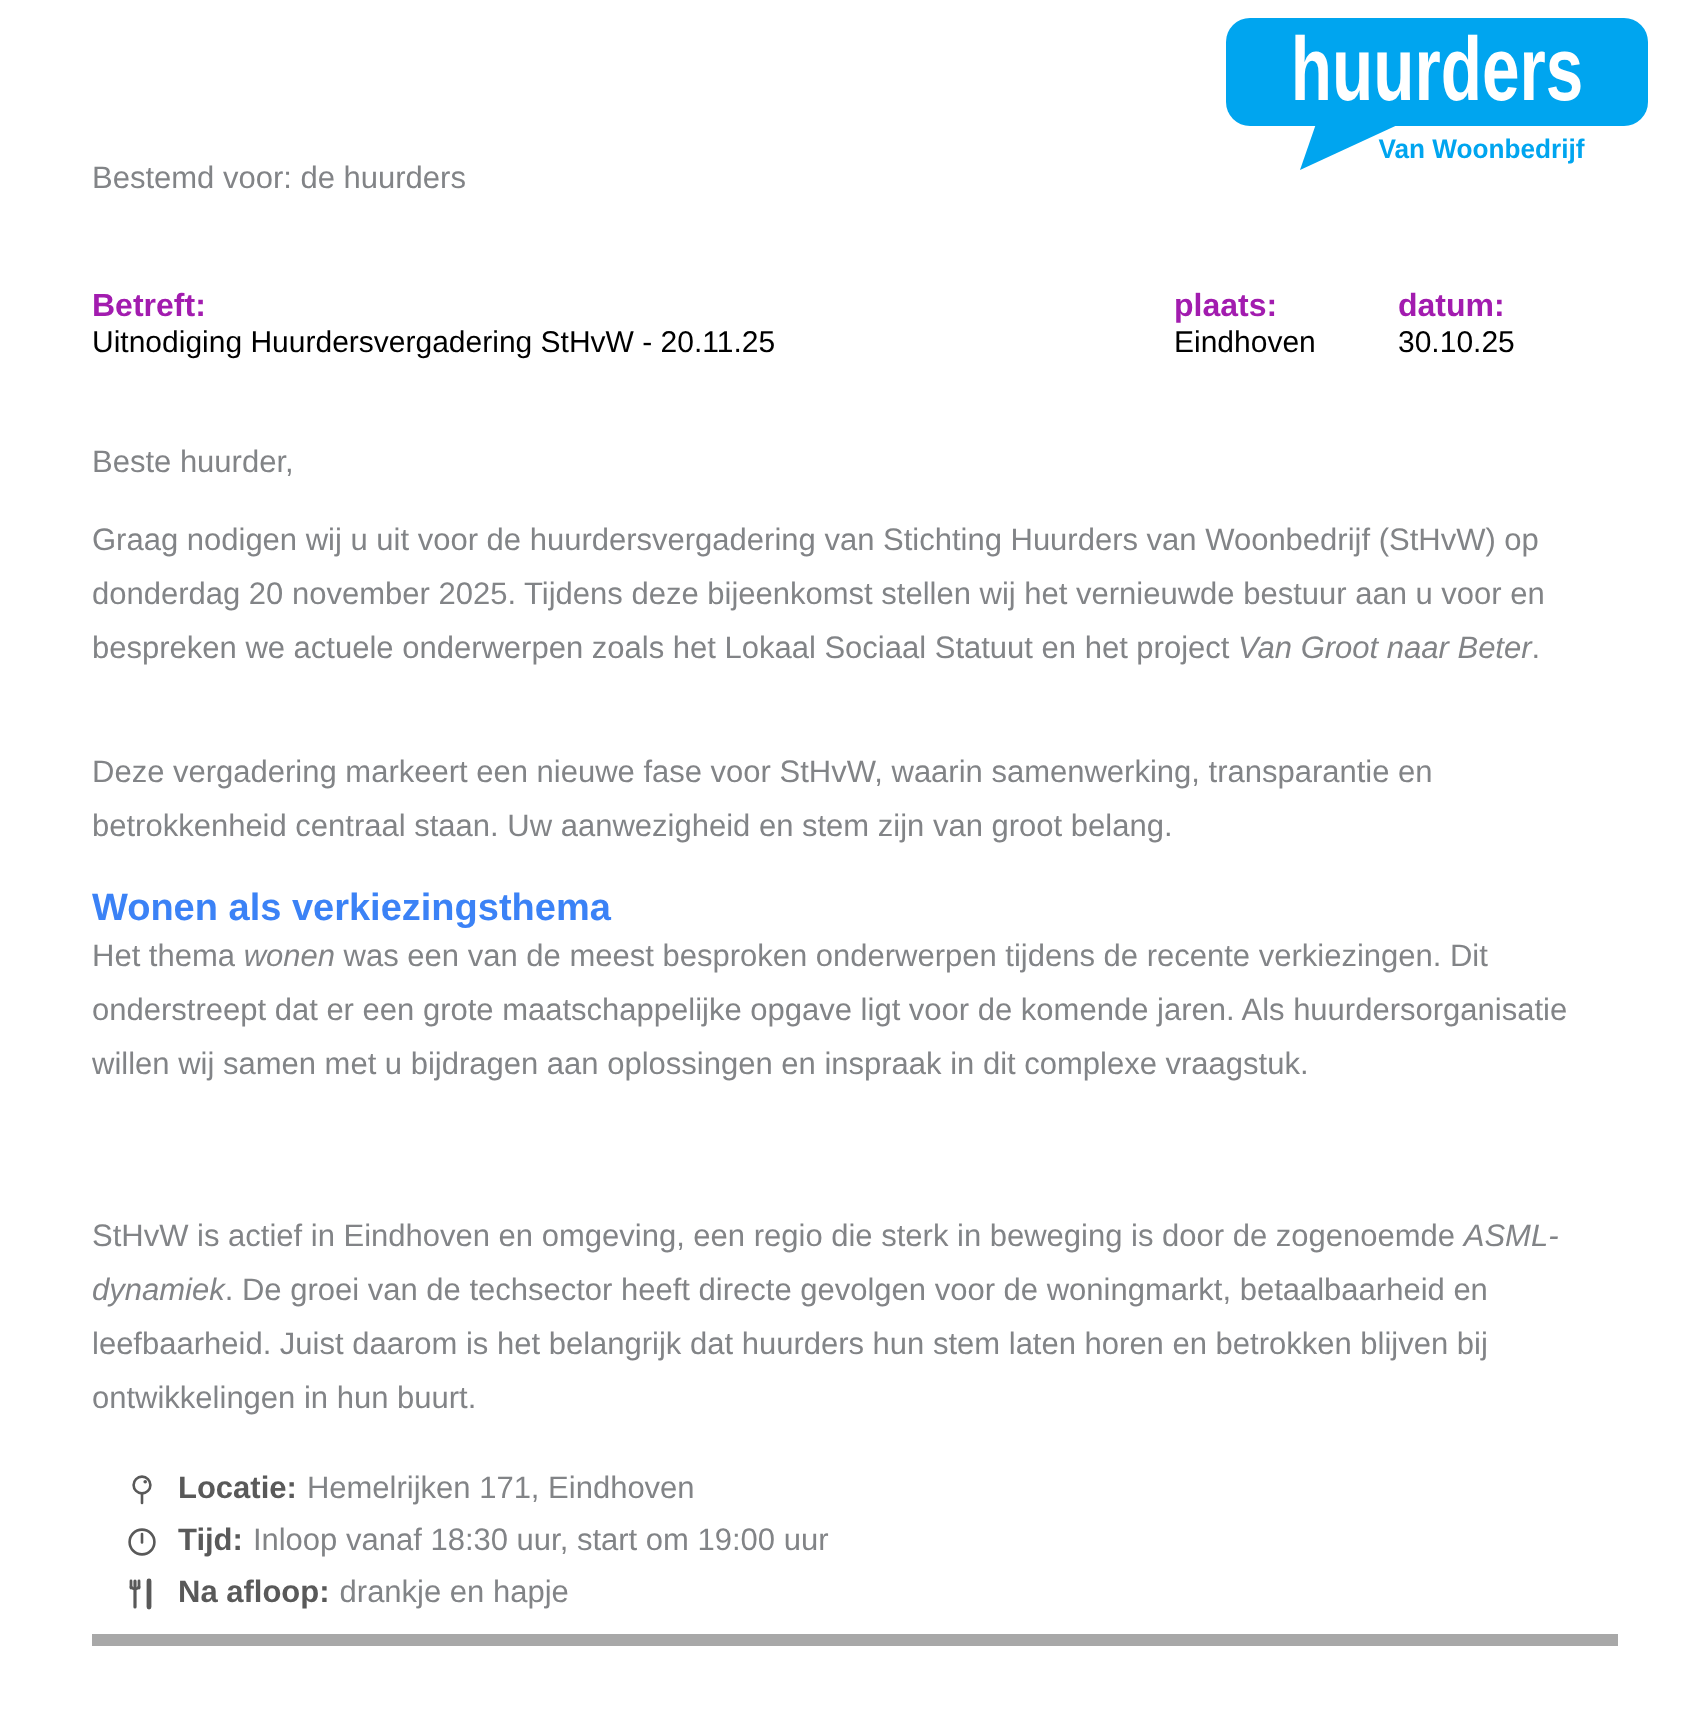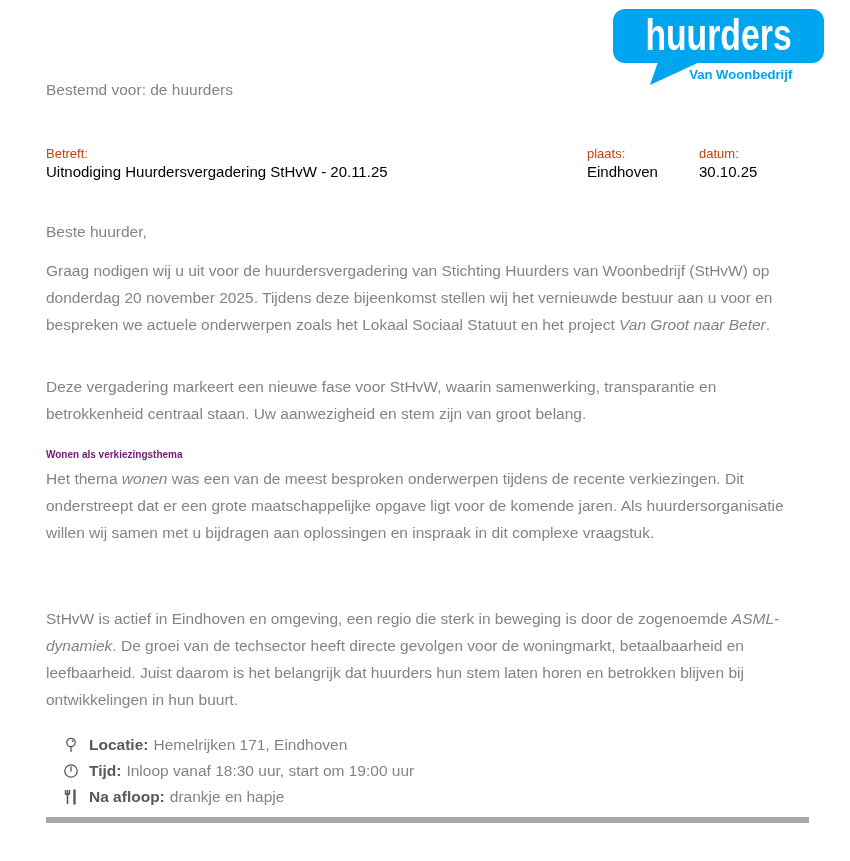--- a/index.html
+++ b/index.html
@@ -13,24 +13,24 @@
   }
   .block { position: absolute; left: 46px; width: 766px; }
   .bodytext {
     margin: 0;
     font-size: 15.5px;
     line-height: 27px;
     color: #828487;
   }
   .heading {
     margin: 0;
-    font-size: 10px;
+    font-size: 19px;
     line-height: 27px;
     font-weight: bold;
-    color: #701a75;
+    color: #3b82f6;
   }
   .bodytext i { }
 
   
   .logo { position: absolute; left: 613px; top: 9px; width: 182px; height: 78px; }
   .logo-bubble {
     position: absolute; left: 0; top: 0;
     width: 211px; height: 54px;
     background: #00a5ef;
     border-radius: 12px;
@@ -60,21 +60,21 @@
     transform: scaleX(0.97);
     transform-origin: right center;
   }
 
   
   .meta-row { position: absolute; left: 46px; top: 145px; width: 766px; height: 44px; }
   .meta-col { position: absolute; top: 0; }
   .meta-col-betreft { left: 0; }
   .meta-col-plaats  { left: 541px; }
   .meta-col-datum   { left: 653px; }
-  .meta-label { font-weight: normal; font-size: 13px; line-height: 17px; color: #c2410c; }
+  .meta-label { font-weight: bold; font-size: 16px; line-height: 17px; color: #a21caf; }
   .meta-value { font-size: 15px; line-height: 20px; color: #000000; }
 
   
   .details-list { list-style: none; margin: 16px; padding: 0; }
   .detail-item { position: relative; padding-left: 27px; font-size: 15.5px; line-height: 26px; color: #828487; }
   .detail-icon { position: absolute; left: 1px; top: 5px; width: 16px; height: 16px; color: #595959; }
   .detail-icon svg { display: block; width: 16px; height: 16px; }
   .detail-label { font-weight: bold; color: #595959; margin-right: 5px; }
 
   

